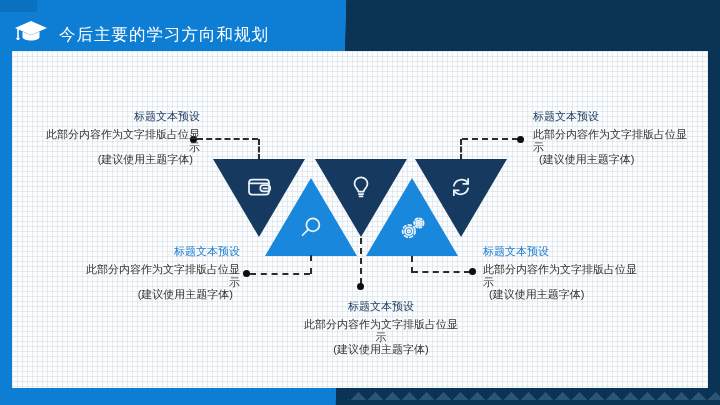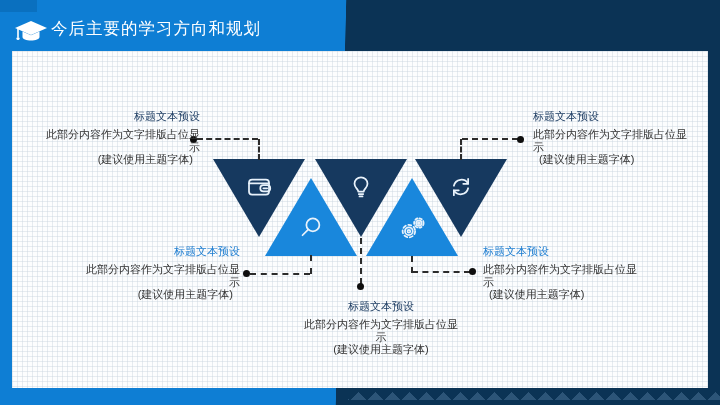--- a/index.html
+++ b/index.html
@@ -14,21 +14,21 @@
   .corner-accent { position:absolute; left:0; top:0; width:37px; height:12px;
     background:#0A70BF; }
   .footer-pattern { position:absolute; left:348px; top:387px; width:372px; height:18px;
     background-color:#0B3355;
     background-image:conic-gradient(from 135deg at 50% 0%,
       rgba(130,170,210,0.28) 0deg 90deg, transparent 90deg 360deg);
     background-size:17px 8px; background-repeat:repeat-x; background-position:2px 5px; }
 
   
   .header { position:absolute; left:13px; top:18px; display:flex;
-    align-items:flex-start; gap:2px; z-index:3; }
+    align-items:flex-end; gap:10px; z-index:3; }
   .header .cap { width:36px; height:28px; }
   .header .slide-title { color:#FFFFFF; font-size:16.5px; font-weight:500;
     letter-spacing:1px; }
 
   
   .card { position:absolute; left:12px; top:51px; width:696px; height:337px;
     background-color:#FCFDFE; z-index:1;
     background-image:
       linear-gradient(rgba(203,213,224,0.45) 1px, transparent 1px),
       linear-gradient(90deg, rgba(203,213,224,0.45) 1px, transparent 1px);

